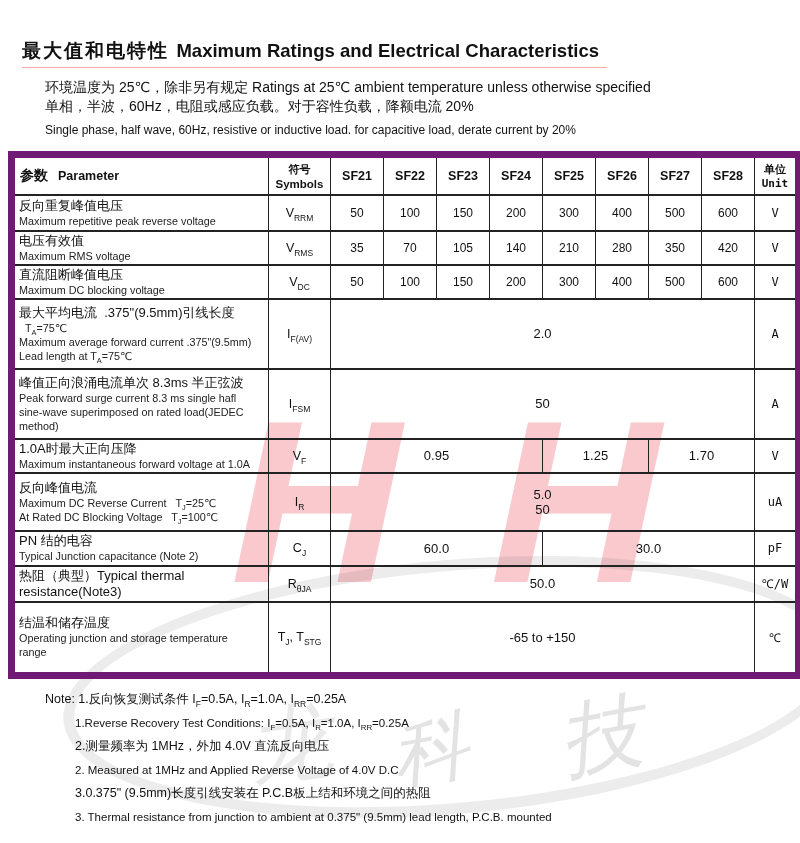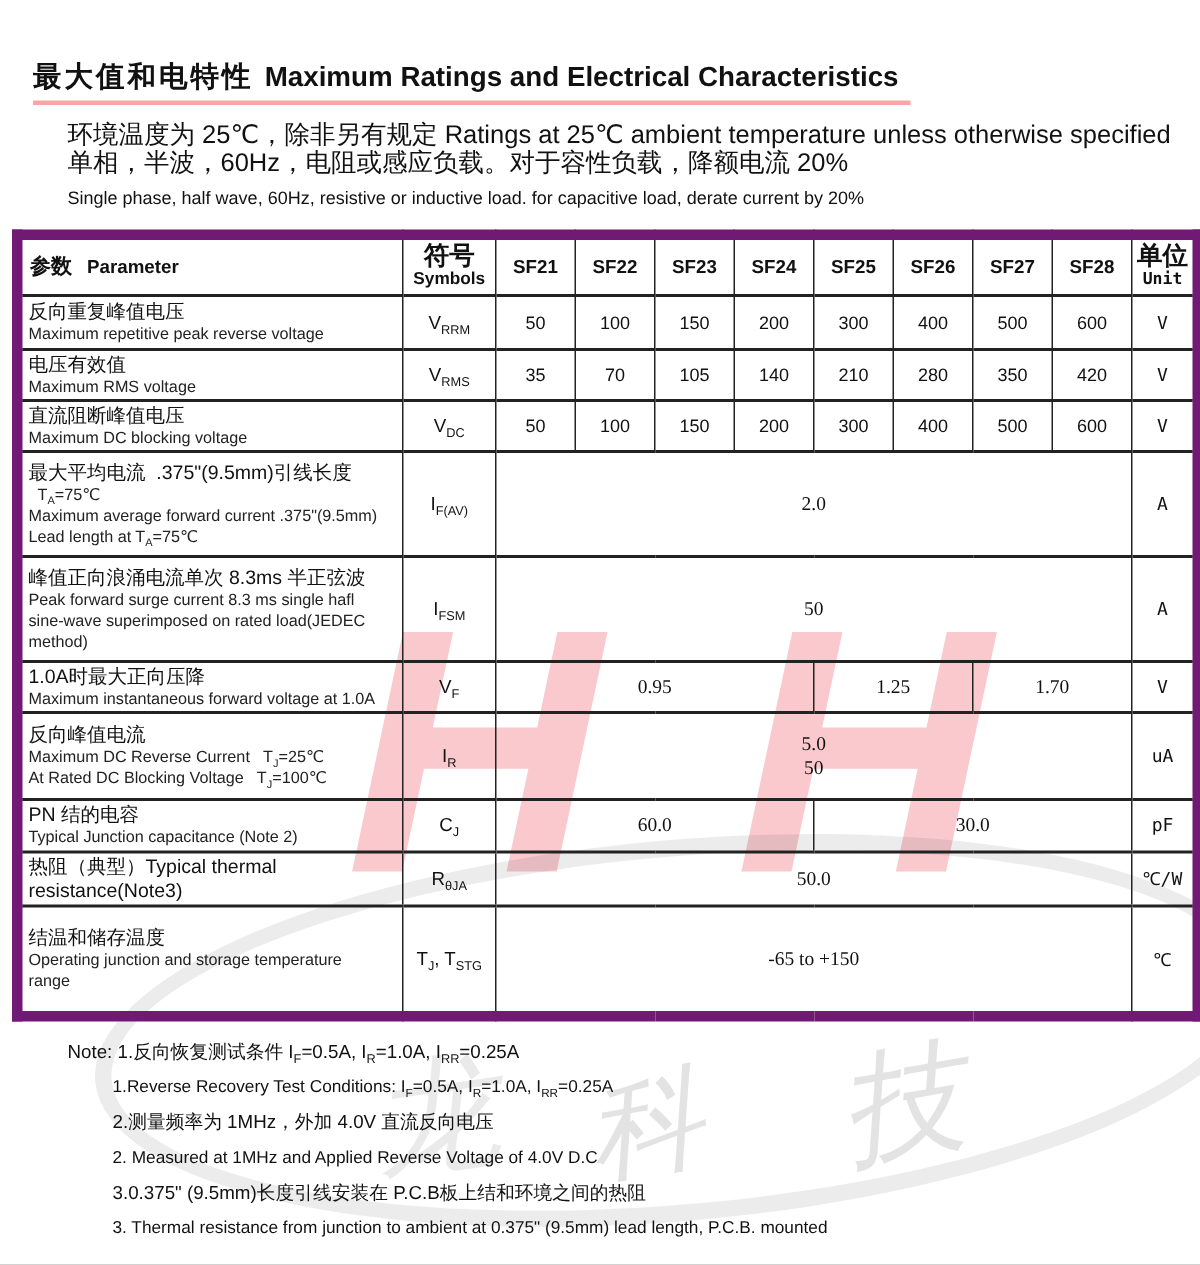--- a/index.html
+++ b/index.html
@@ -22,52 +22,52 @@
     border:11px solid rgba(70,70,70,0.10);transform:rotate(-5deg);
   }
   .wm-char{font-family:"DejaVu Serif","Liberation Serif",serif;font-style:italic;color:rgba(80,80,80,0.16);}
   .wm-char.c0{left:248px;top:688px;font-size:84px;transform:rotate(-8deg);color:rgba(80,80,80,0.12);}
   .wm-char.c1{left:392px;top:700px;font-size:76px;transform:rotate(-10deg);}
   .wm-char.c2{left:560px;top:682px;font-size:82px;transform:rotate(-10deg);}
   
   .content{position:relative;z-index:1;}
   .title{
     display:inline-block;margin:38px 0 0 22px;padding:0 8px 3px 0;
-    border-bottom:3px solid #fca5a5;white-space:nowrap;
+    border-bottom:1px solid #fca5a5;white-space:nowrap;
   }
   .t-zh{font-family:"DejaVu Serif","Liberation Serif",serif;font-weight:bold;font-size:19px;letter-spacing:2px;}
   .t-en{font-family:"Liberation Sans",sans-serif;font-weight:bold;font-size:18.5px;margin-left:3px;}
   .subs{margin:10px 0 0 45px;}
-  .sub{font-size:17px;line-height:19px;}
+  .sub{font-size:14px;line-height:19px;}
   .sub.latin{font-size:12px;margin-top:5px;}
   
   table{
     border-collapse:collapse;table-layout:fixed;width:787px;margin:11px 0 0 8px;
     border:7px solid #701a75;
   }
   th,td{
     border-left:1px solid #222;border-right:1px solid #222;
     border-top:2px solid #222;border-bottom:2px solid #222;
     padding:0;vertical-align:middle;overflow:hidden;
   }
   thead tr{height:40px;}
   .param-h{text-align:left;padding-left:5px;}
   .ph-zh{font-size:14px;font-weight:bold;}
   .ph-en{font-size:12.5px;font-weight:bold;margin-left:10px;}
-  .h-zh{font-size:17px;font-weight:bold;text-align:center;line-height:16px;}
+  .h-zh{font-size:11px;font-weight:bold;text-align:center;line-height:16px;}
   .h-en{font-size:11.5px;font-weight:bold;text-align:center;line-height:14px;}
   .h-en.mono{font-family:"DejaVu Sans Mono",monospace;font-size:11px;}
   .type-h{font-size:12.5px;font-weight:bold;text-align:center;}
   td.param{text-align:left;padding:1px 3px 1px 4px;}
   td.param .line{white-space:pre-wrap;}
   td.param .line.zh{font-size:13px;line-height:16px;}
   td.param .line.en{font-size:10.8px;line-height:14px;color:#222;}
   td.sym{text-align:center;font-size:12.5px;}
   td.val{text-align:center;font-size:12px;}
-  td.val.merged{font-family:Liberation Serif, serif;font-size:13px;}
+  td.val.merged{font-family:Liberation Sans, sans-serif;font-size:13px;}
   td.unit{text-align:center;font-family:"DejaVu Sans Mono",monospace;font-size:12px;}
   sub{font-size:0.68em;line-height:0;}
   .row-0{height:36px}.row-1{height:32px}.row-2{height:33px}.row-3{height:70px}
   .row-4{height:70px}.row-5{height:32px}.row-6{height:58px}.row-7{height:32px}
   .row-8{height:35px}.row-9{height:24px}.row-10{height:74px}
   
   .notes{margin:9px 0 0 45px;}
   .note-line{line-height:23.5px;white-space:pre-wrap;}
   .note-line.zh{font-size:12.5px;}
   .note-line.en{font-size:11.5px;}

